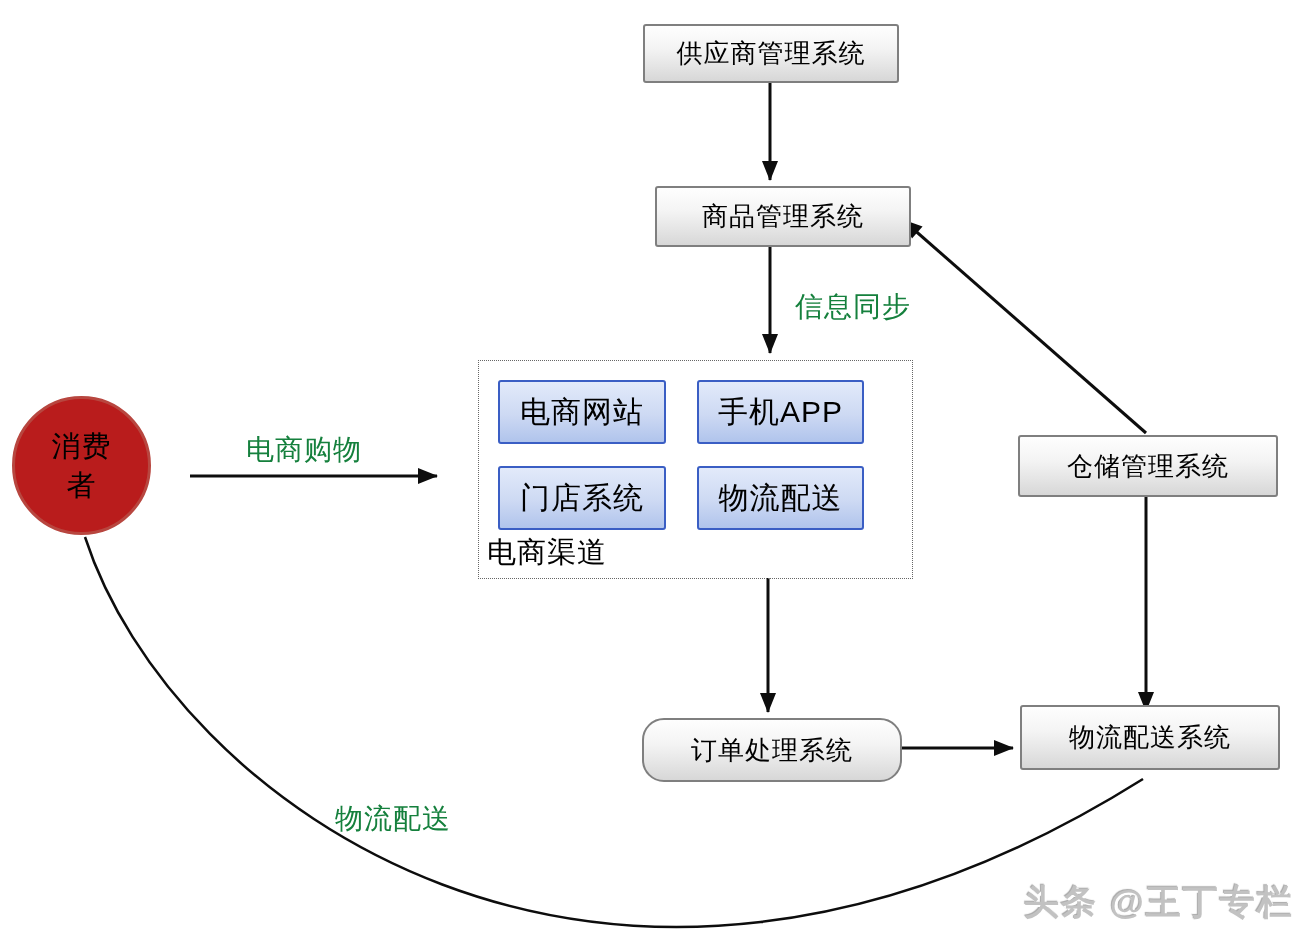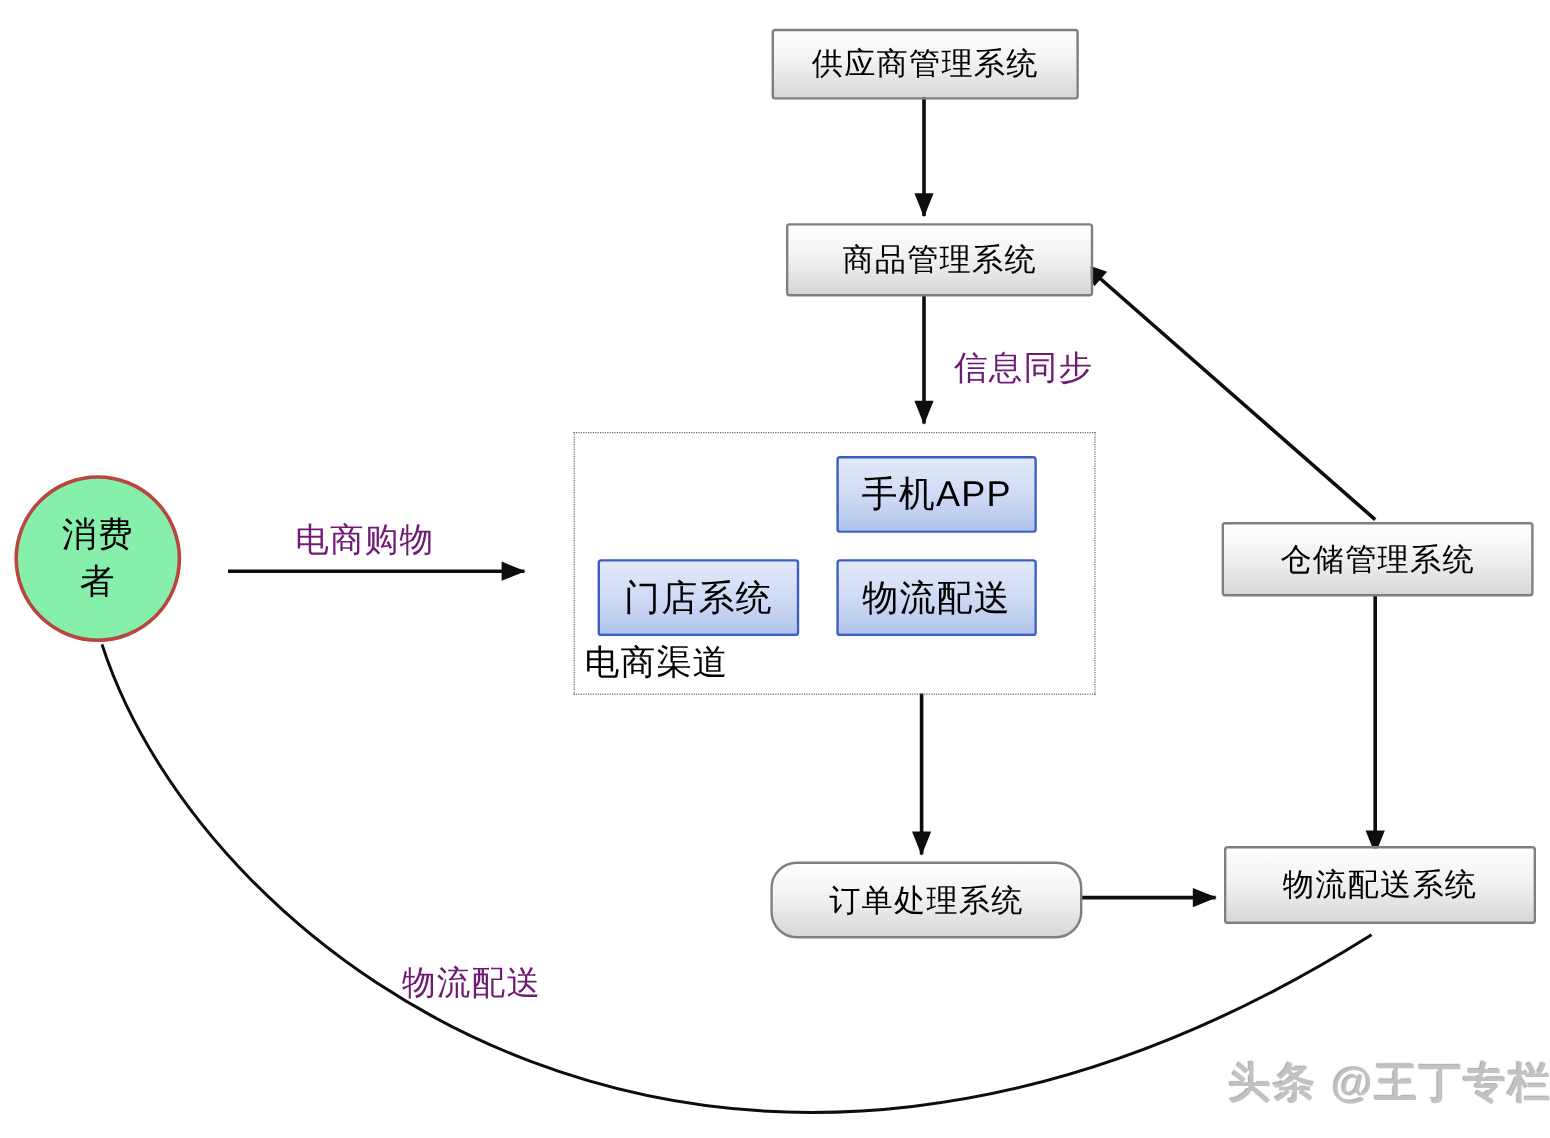--- a/index.html
+++ b/index.html
@@ -55,35 +55,35 @@
     left: 487px; top: 533px;
     font-size: 29px;
     color: #000000;
     letter-spacing: 1px;
   }
   .consumer {
     position: absolute;
     left: 12px; top: 396px;
     width: 139px; height: 139px;
     border-radius: 50%;
-    background: #86efac;
+    background: #b91c1c;
     border: 3px solid #b8463f;
     box-sizing: border-box;
     display: flex;
     flex-direction: column;
     align-items: center;
     justify-content: center;
     color: #000000;
     font-size: 29px;
     line-height: 1.32;
     letter-spacing: 1px;
   }
   .red-label {
     position: absolute;
-    color: #701a75;
+    color: #15803d;
     font-size: 28px;
     letter-spacing: 1px;
     white-space: nowrap;
   }
   .lbl-ec-shopping { left: 246px; top: 431px; }
   .lbl-info-sync   { left: 795px; top: 288px; }
   .lbl-logistics   { left: 335px; top: 800px; }
   .watermark {
     position: absolute;
     left: 1024px; top: 879px;
@@ -141,20 +141,23 @@
   <div class="node n-order">
     <span>订单处理系统</span>
   </div>
 
   <div class="node n-logistics">
     <span>物流配送系统</span>
   </div>
 
   <div class="dotted-group"></div>
 
+  <div class="chan c-website">
+    <span>电商网站</span>
+  </div>
   <div class="chan c-app">
     <span>手机APP</span>
   </div>
   <div class="chan c-store">
     <span>门店系统</span>
   </div>
   <div class="chan c-dist">
     <span>物流配送</span>
   </div>
 

